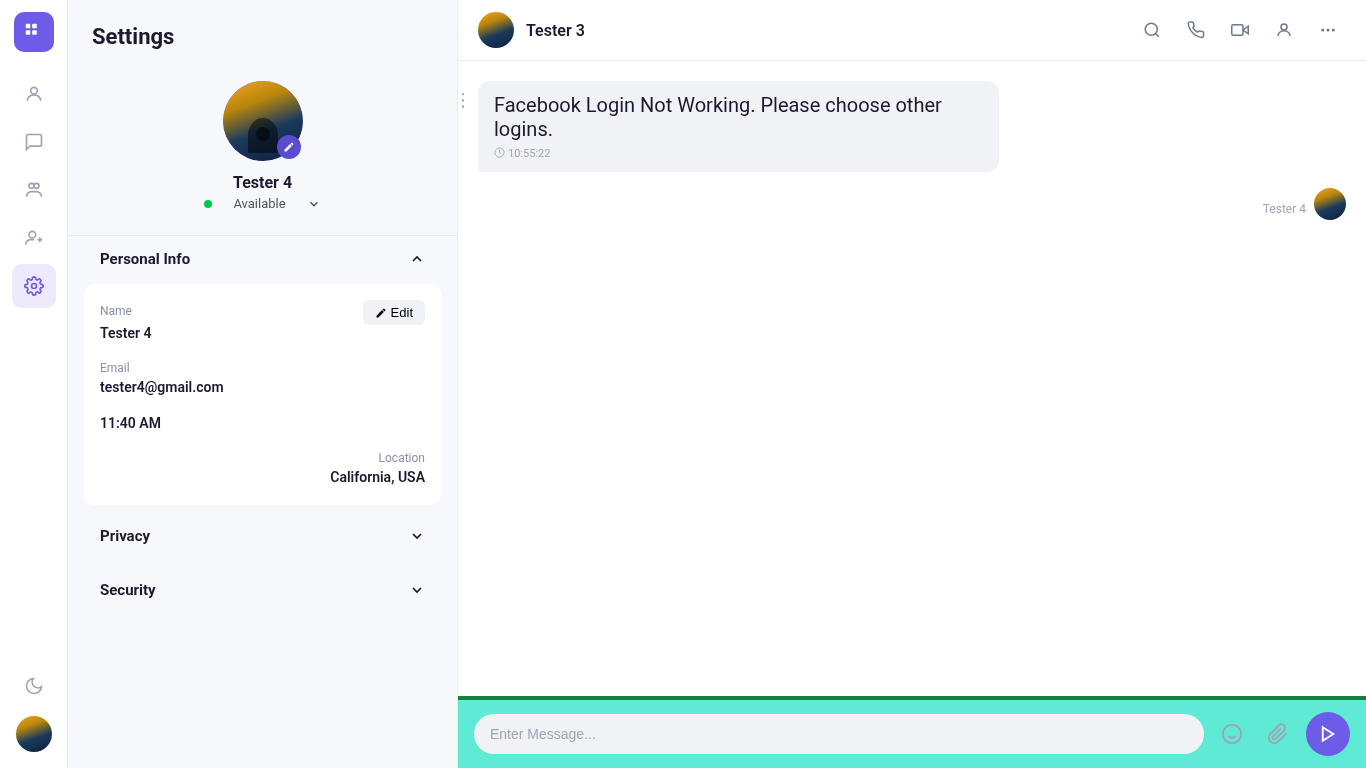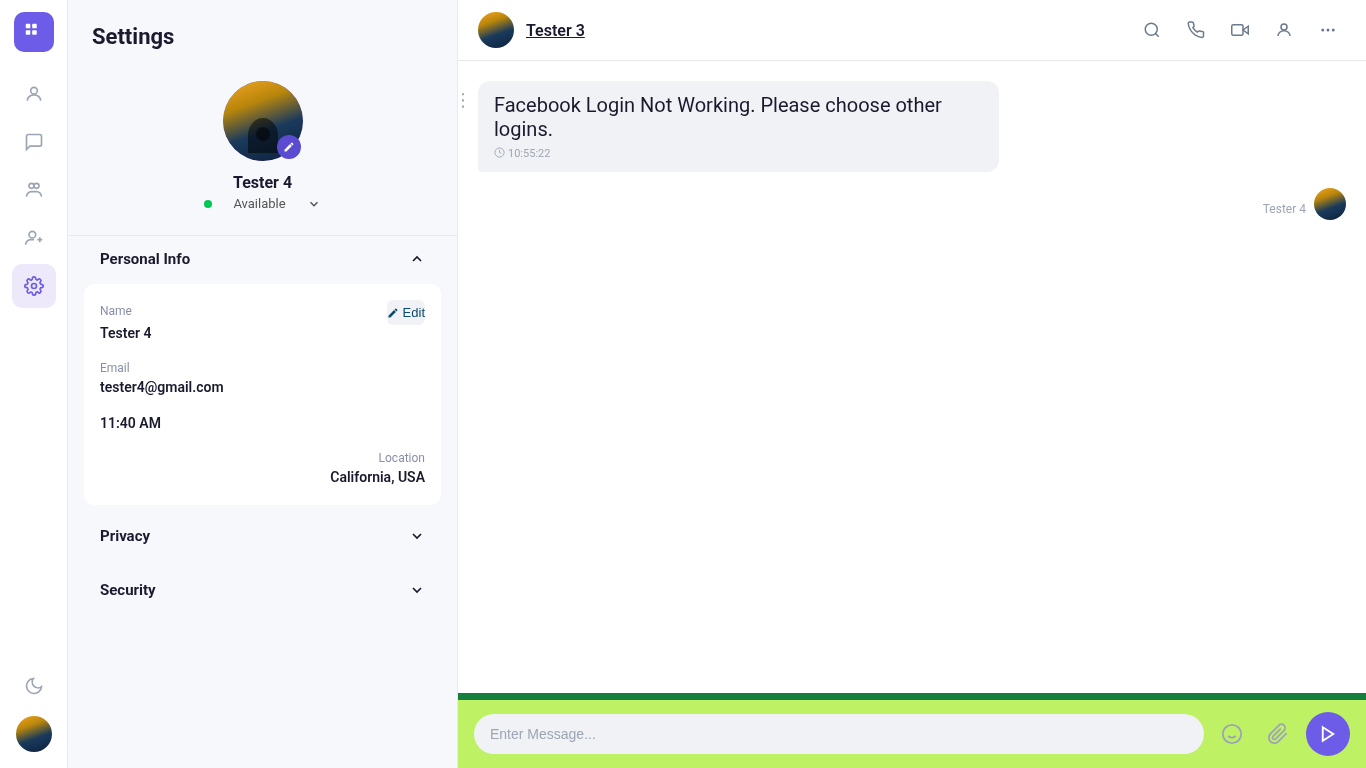--- a/index.html
+++ b/index.html
@@ -198,26 +198,26 @@
     }
     .info-row-header {
       display: flex;
       justify-content: space-between;
       align-items: center;
     }
     .edit-btn {
       display: flex;
       align-items: center;
       gap: 4px;
-      padding: 5px 0;
+      padding: 5px 12px;
       background: #f0f2f5;
       border: none;
       border-radius: 6px;
       font-size: 13px;
-      color: #0c4a6e;
+      color: #000000;
       cursor: pointer;
       font-weight: 500;
     }
     .chevron-icon { transition: transform 0.2s; }
     .chevron-up { transform: rotate(180deg); }
 
     
     .chat-area {
       flex: 1;
       display: flex;
@@ -237,21 +237,20 @@
       border-radius: 50%;
       overflow: hidden;
       background: linear-gradient(160deg, #f6a623 0%, #b8860b 30%, #1a3a5c 60%, #0d1f3c 100%);
       flex-shrink: 0;
     }
     .chat-name {
       font-size: 16px;
       font-weight: 600;
       color: #1a1a2e;
       flex: 1;
-      text-decoration: underline;
     }
     .chat-header-actions {
       display: flex;
       gap: 8px;
       align-items: center;
     }
     .header-action-btn {
       width: 36px;
       height: 36px;
       border-radius: 8px;
@@ -318,25 +317,25 @@
       width: 32px;
       height: 32px;
       border-radius: 50%;
       background: linear-gradient(160deg, #f6a623 0%, #b8860b 30%, #1a3a5c 60%, #0d1f3c 100%);
       flex-shrink: 0;
     }
 
     
     .chat-input-area {
       padding: 12px 16px;
-      border-top: 7px solid #15803d;
+      border-top: 4px solid #15803d;
       display: flex;
       align-items: center;
       gap: 10px;
-      background: #bef264;
+      background: #5eead4;
     }
     .message-input {
       flex: 1;
       padding: 12px 16px;
       background: #f0f2f5;
       border: none;
       border-radius: 24px;
       font-size: 14px;
       color: #1a1a2e;
       outline: none;

